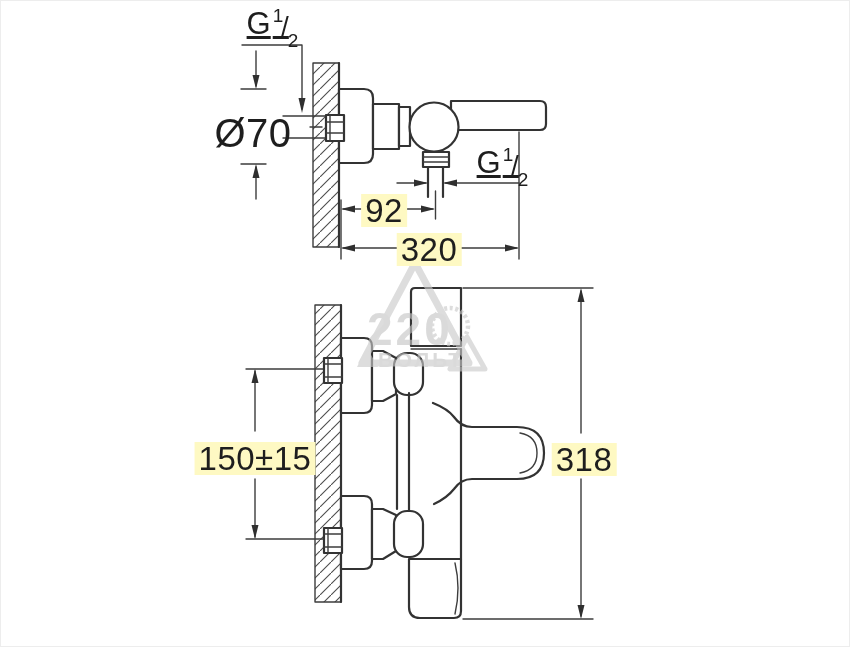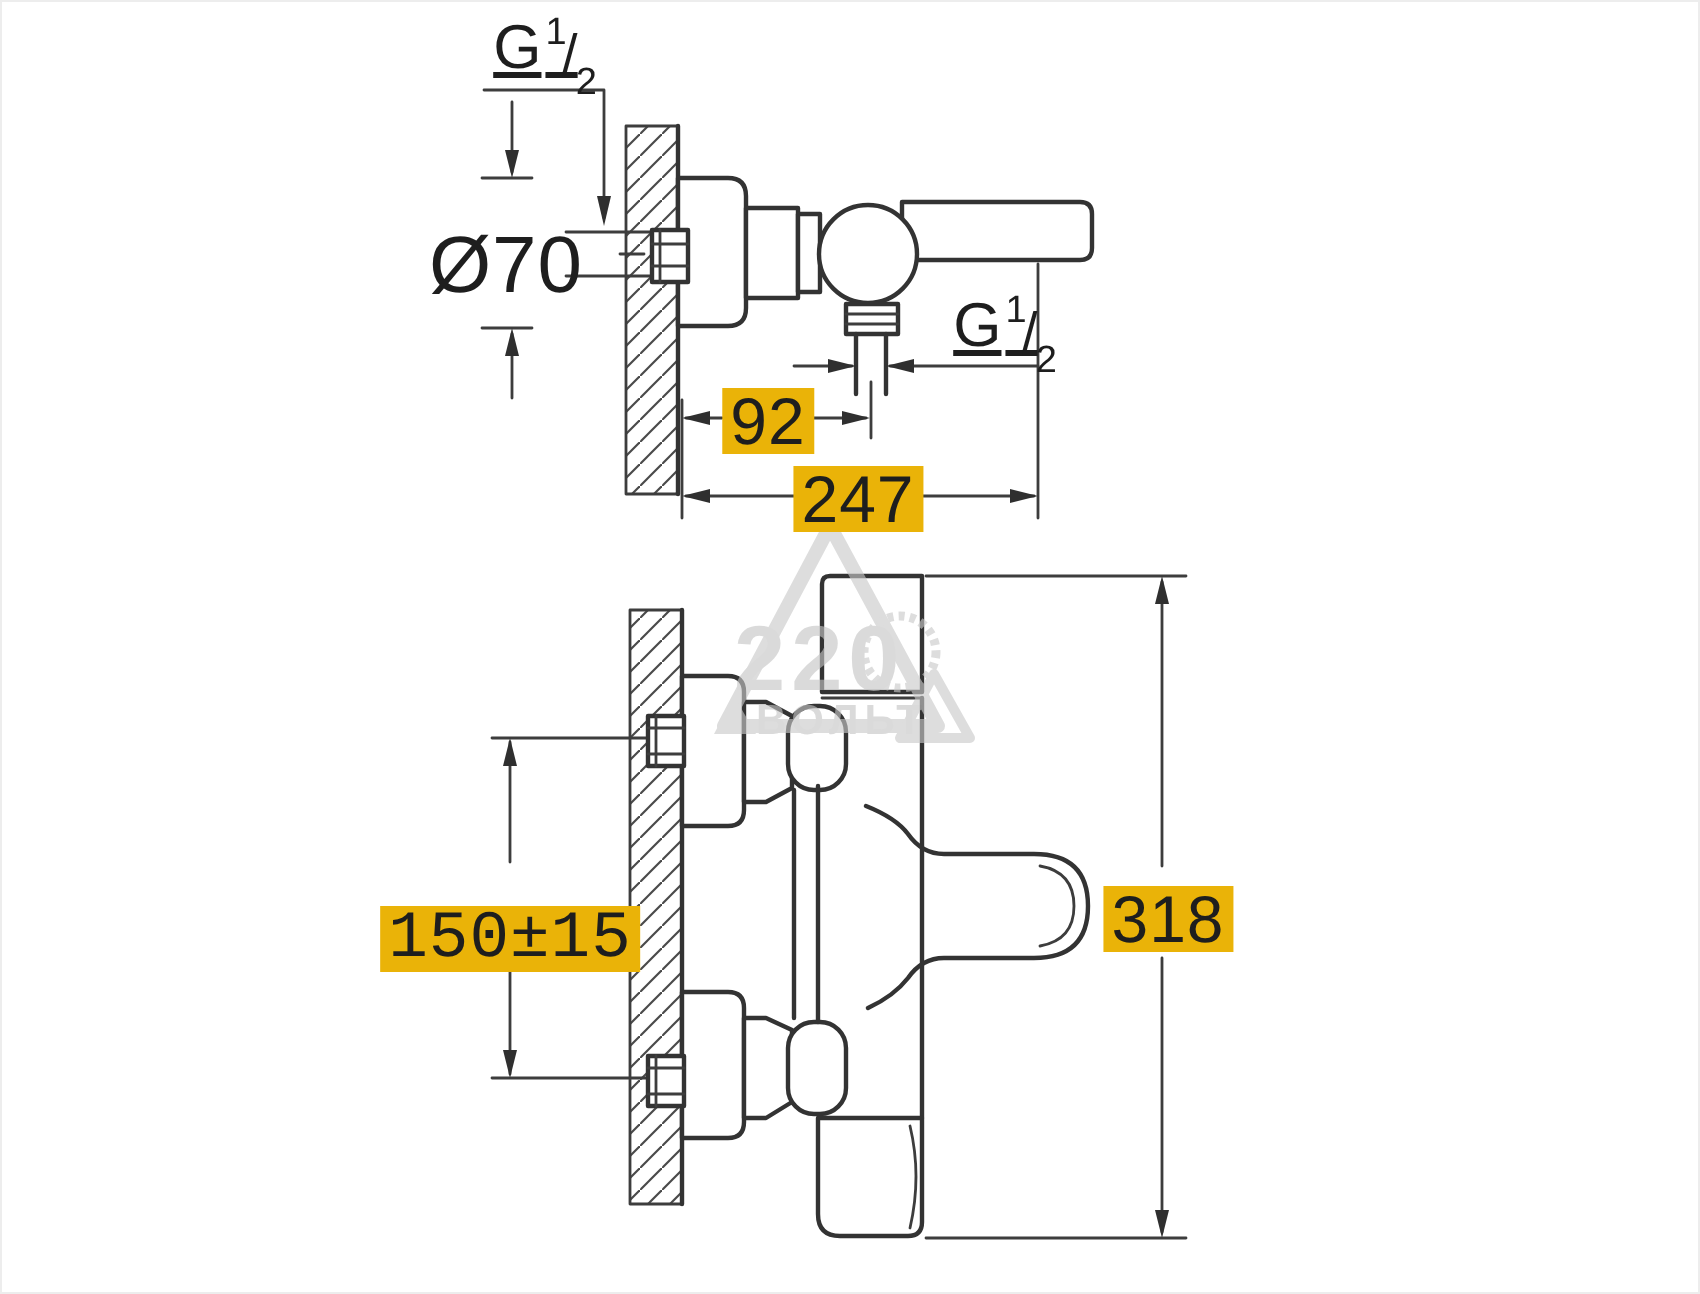--- a/index.html
+++ b/index.html
@@ -10,21 +10,21 @@
   }
   svg{position:absolute;left:0;top:0;}
   .part{fill:#ffffff;stroke:#333333;stroke-width:2.2;stroke-linejoin:round;stroke-linecap:round;}
   .ln{fill:none;stroke:#333333;stroke-width:2.2;stroke-linejoin:round;stroke-linecap:round;}
   .thin{fill:none;stroke:#3d3d3d;stroke-width:1.4;stroke-linecap:round;}
   .ah{fill:#2f2f2f;stroke:none;}
   .dim{
     position:absolute;color:#1e1e1e;font-size:33px;line-height:1.0;
     transform:translateX(-50%);white-space:nowrap;letter-spacing:0.5px;
   }
-  .masked{background:#eab308;padding:0 4px;}
+  .masked{background:#fef9c3;padding:0 4px;}
   .gl{font-size:31px;letter-spacing:0;text-decoration:underline;}
   .gl sup{font-size:19px;position:relative;top:-1px;left:2px;line-height:0;}
   .gl .sl{font-size:27px;position:relative;top:2px;}
   .gl sub{font-size:19px;position:relative;top:6px;left:-1px;line-height:0;}
   .wm-text{font-weight:800;fill:#c5c5c5;}
 </style>
 </head>
 <body>
 
 <div class="canvas">
@@ -160,19 +160,19 @@
   </svg>
 
   <div class="dim gl" style="left:272px;top:7px;"><span>G</span><sup>1</sup><span class="sl">/</span><sub>2</sub></div>
 
   <div class="dim" style="left:252px;top:112px;font-size:40px;">Ø70</div>
 
   <div class="dim gl" style="left:502px;top:146px;"><span>G</span><sup>1</sup><span class="sl">/</span><sub>2</sub></div>
 
   <div class="dim masked" style="left:383px;top:193px;">92</div>
 
-  <div class="dim masked" style="left:428px;top:232px;">247</div>
+  <div class="dim masked" style="left:428px;top:232px;">320</div>
 
-  <div class="dim masked" style="left:254px;top:452px;font-family:Liberation Mono, monospace;">150±15</div>
+  <div class="dim masked" style="left:254px;top:441px;">150±15</div>
 
   <div class="dim masked" style="left:583px;top:442px;text-align:center;">318</div>
 
 </div>
 
 </body></html>

